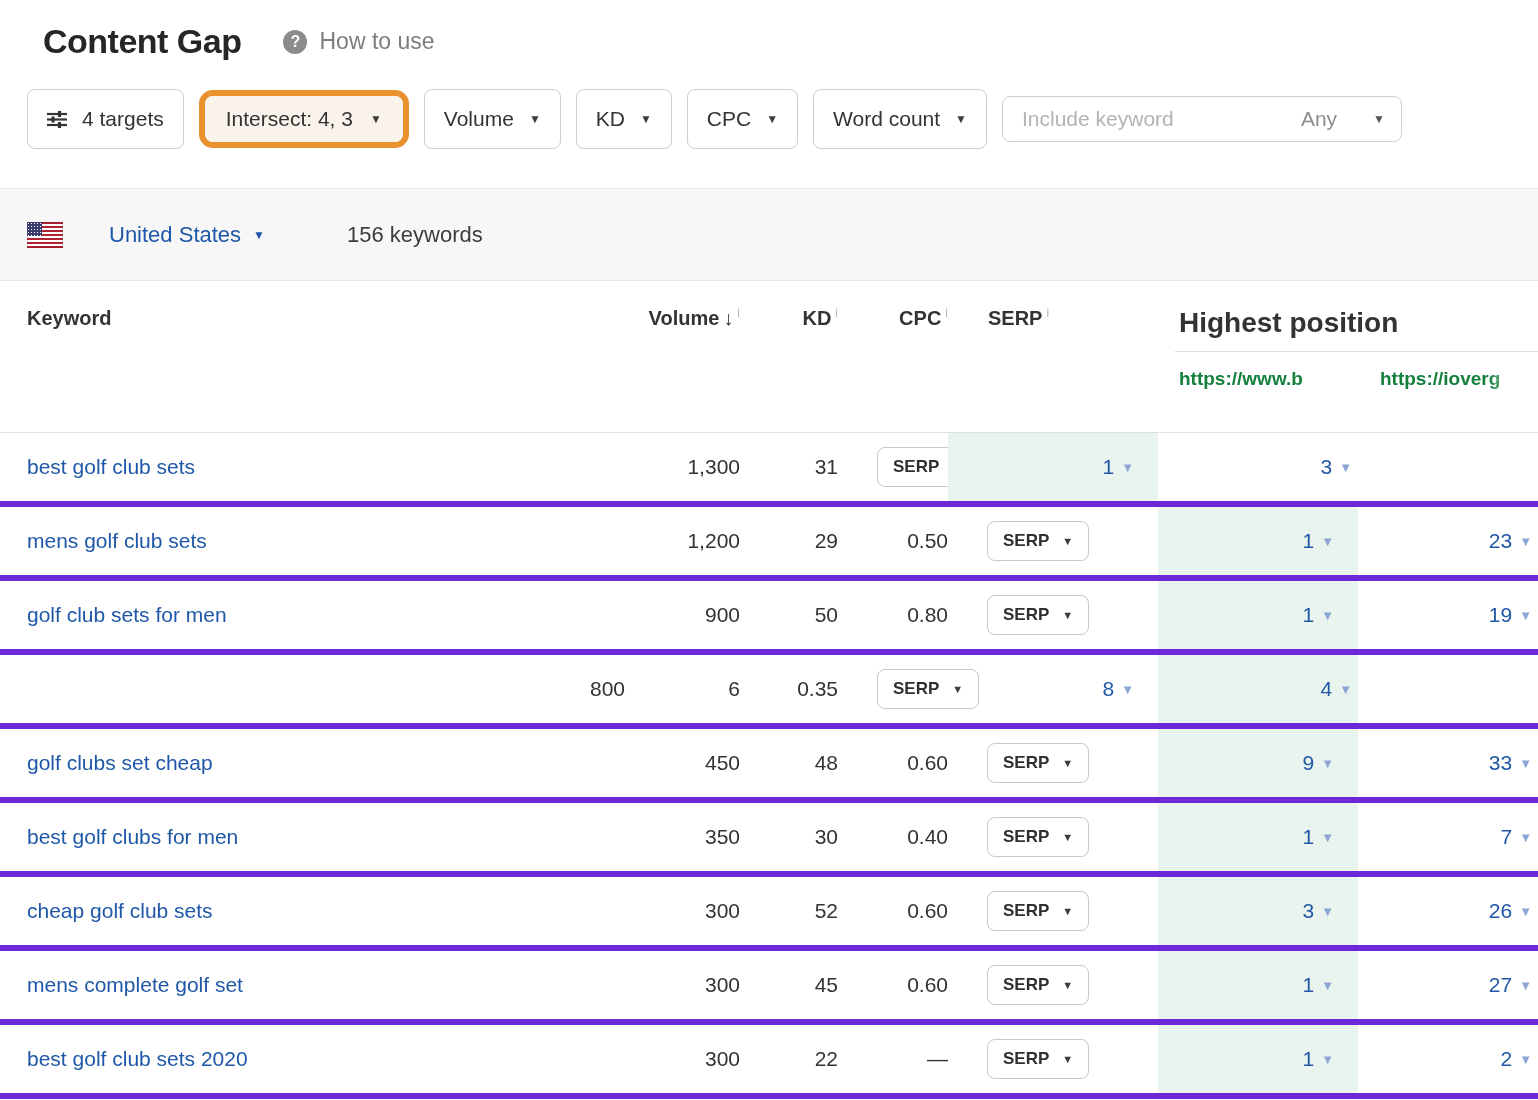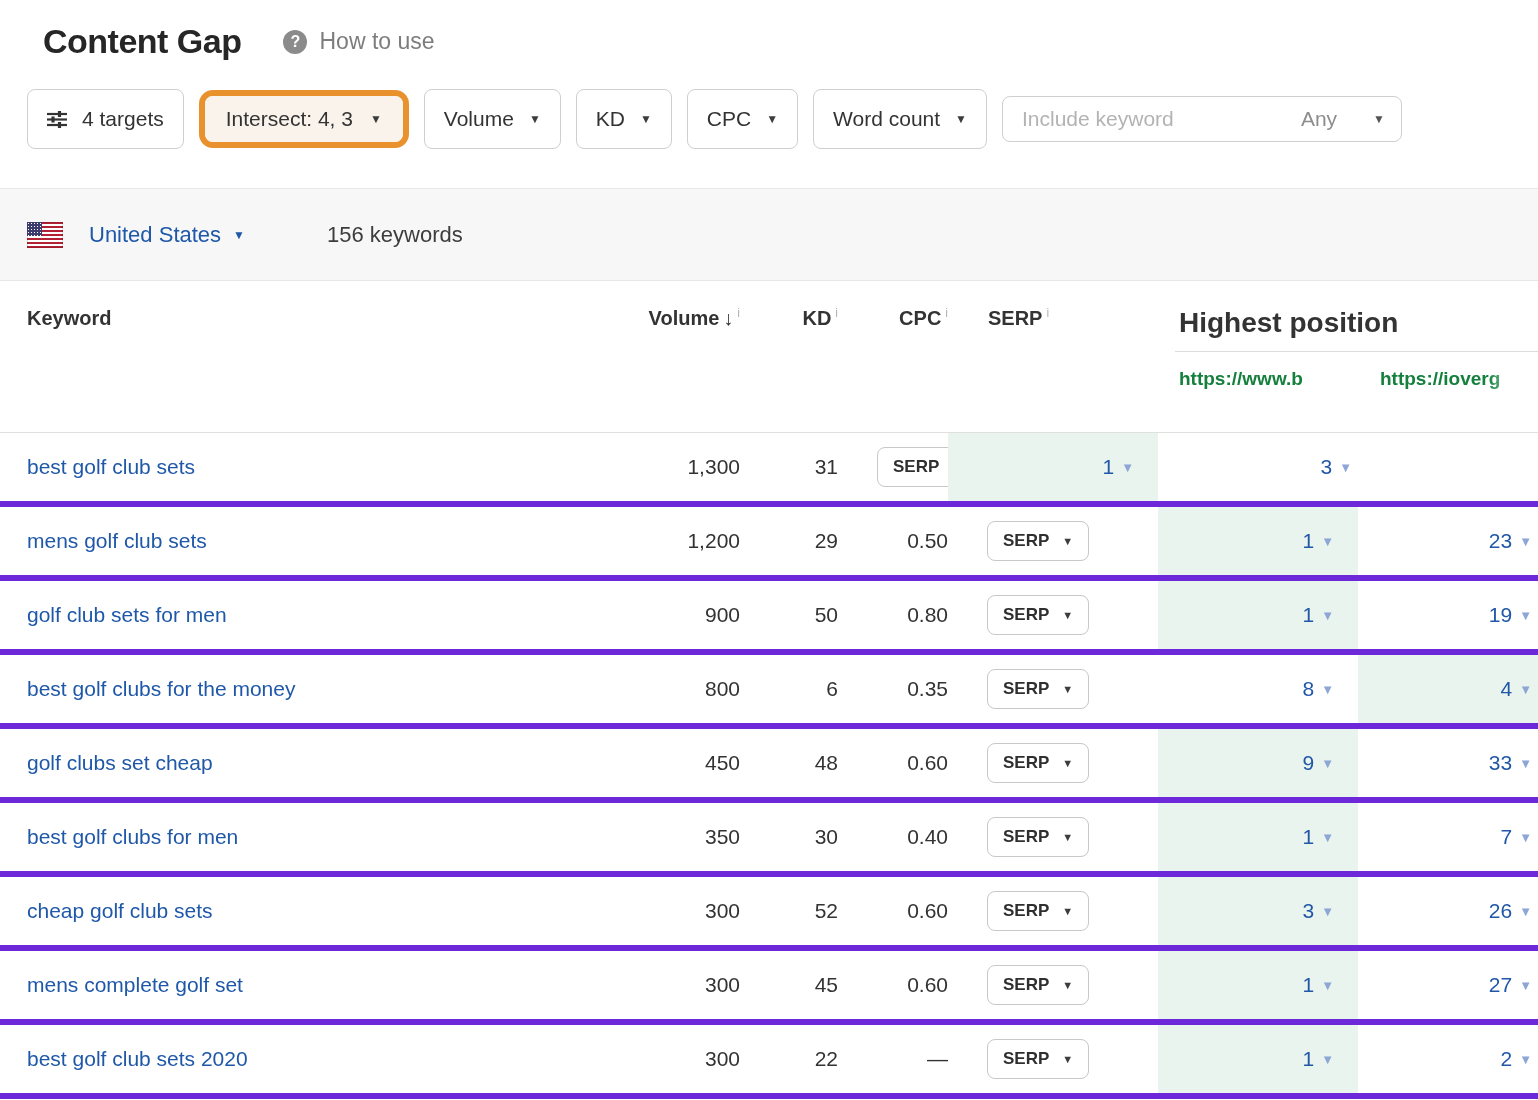--- a/index.html
+++ b/index.html
@@ -35,21 +35,21 @@
   
   .band { margin-top:37px; height:93px; background:#f7f7f7; border-top:1px solid #e7e7e7;
     border-bottom:1px solid #e7e7e7; display:flex; align-items:center; padding-left:27px; }
   .flag { width:36px; height:26px; position:relative; flex:none;
     background:repeating-linear-gradient(#b22234 0 2px,#fff 2px 4px);
     box-shadow:inset 0 0 0 1px rgba(0,0,0,.12); }
   .flag::before { content:""; position:absolute; left:0; top:0; width:15px; height:14px;
     background-color:#3c3b6e;
     background-image:radial-gradient(#fff .7px,transparent .9px); background-size:3px 3px; }
   .country { display:flex; align-items:center; margin-left:26px; cursor:pointer; }
-  .country-label { font-size:22px; color:#1f58a8; }
+  .country-label { font-size:22px; color:#1f58a8;margin-left:20px; }
   .country .caret { color:#1f58a8; margin-left:12px; }
   .kw-count { margin-left:82px; font-size:22px; color:#3d3d3d; }
 
   
   .grid-cols { display:grid; grid-template-columns:1fr 115px 98px 110px 210px 200px 180px; }
   .thead { border-bottom:1px solid #e0e0e0; height:152px; align-items:start; }
   .th { padding-top:26px; font-size:20px; font-weight:bold; color:#333; }
   .th.keyword { padding-left:27px; }
   .th.right { text-align:right; }
   .th.serp-h { padding-left:40px; }
@@ -235,23 +235,20 @@
       <span class="pos-num">1</span>
       <span class="pos-caret">▼</span>
     </div>
     <div class="cell pos pos2">
       <span class="pos-num">19</span>
       <span class="pos-caret">▼</span>
     </div>
   </div>
 
   <div class="trow grid-cols">
-    <div class="cell keyword">
-        <a>best golf clubs for the money</a>
-      </div>
     <div class="cell num">800</div>
     <div class="cell num">6</div>
     <div class="cell num">0.35</div>
     <div class="cell">
       <button class="serp-btn">
         <span>SERP</span>
         <span class="caret">▼</span>
       </button>
     </div>
     <div class="cell pos pos1">

